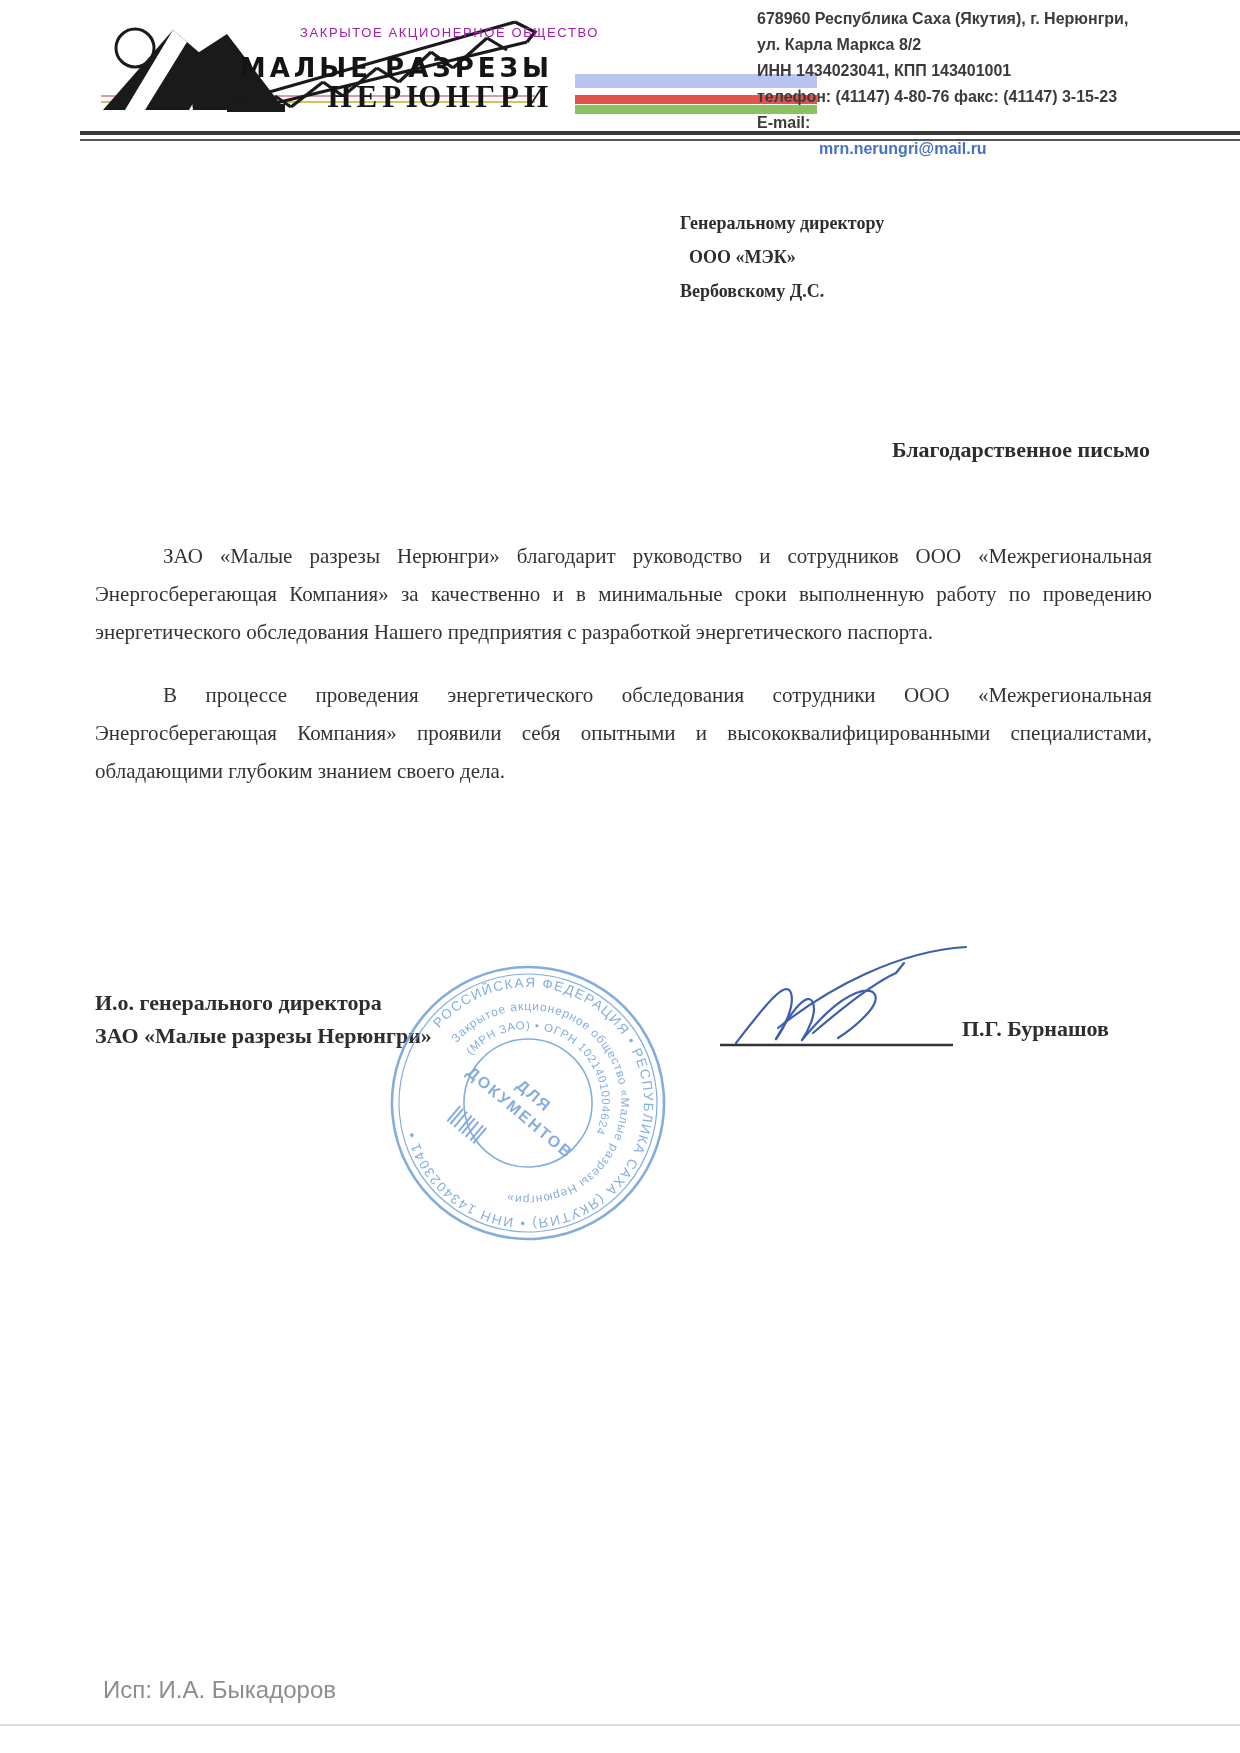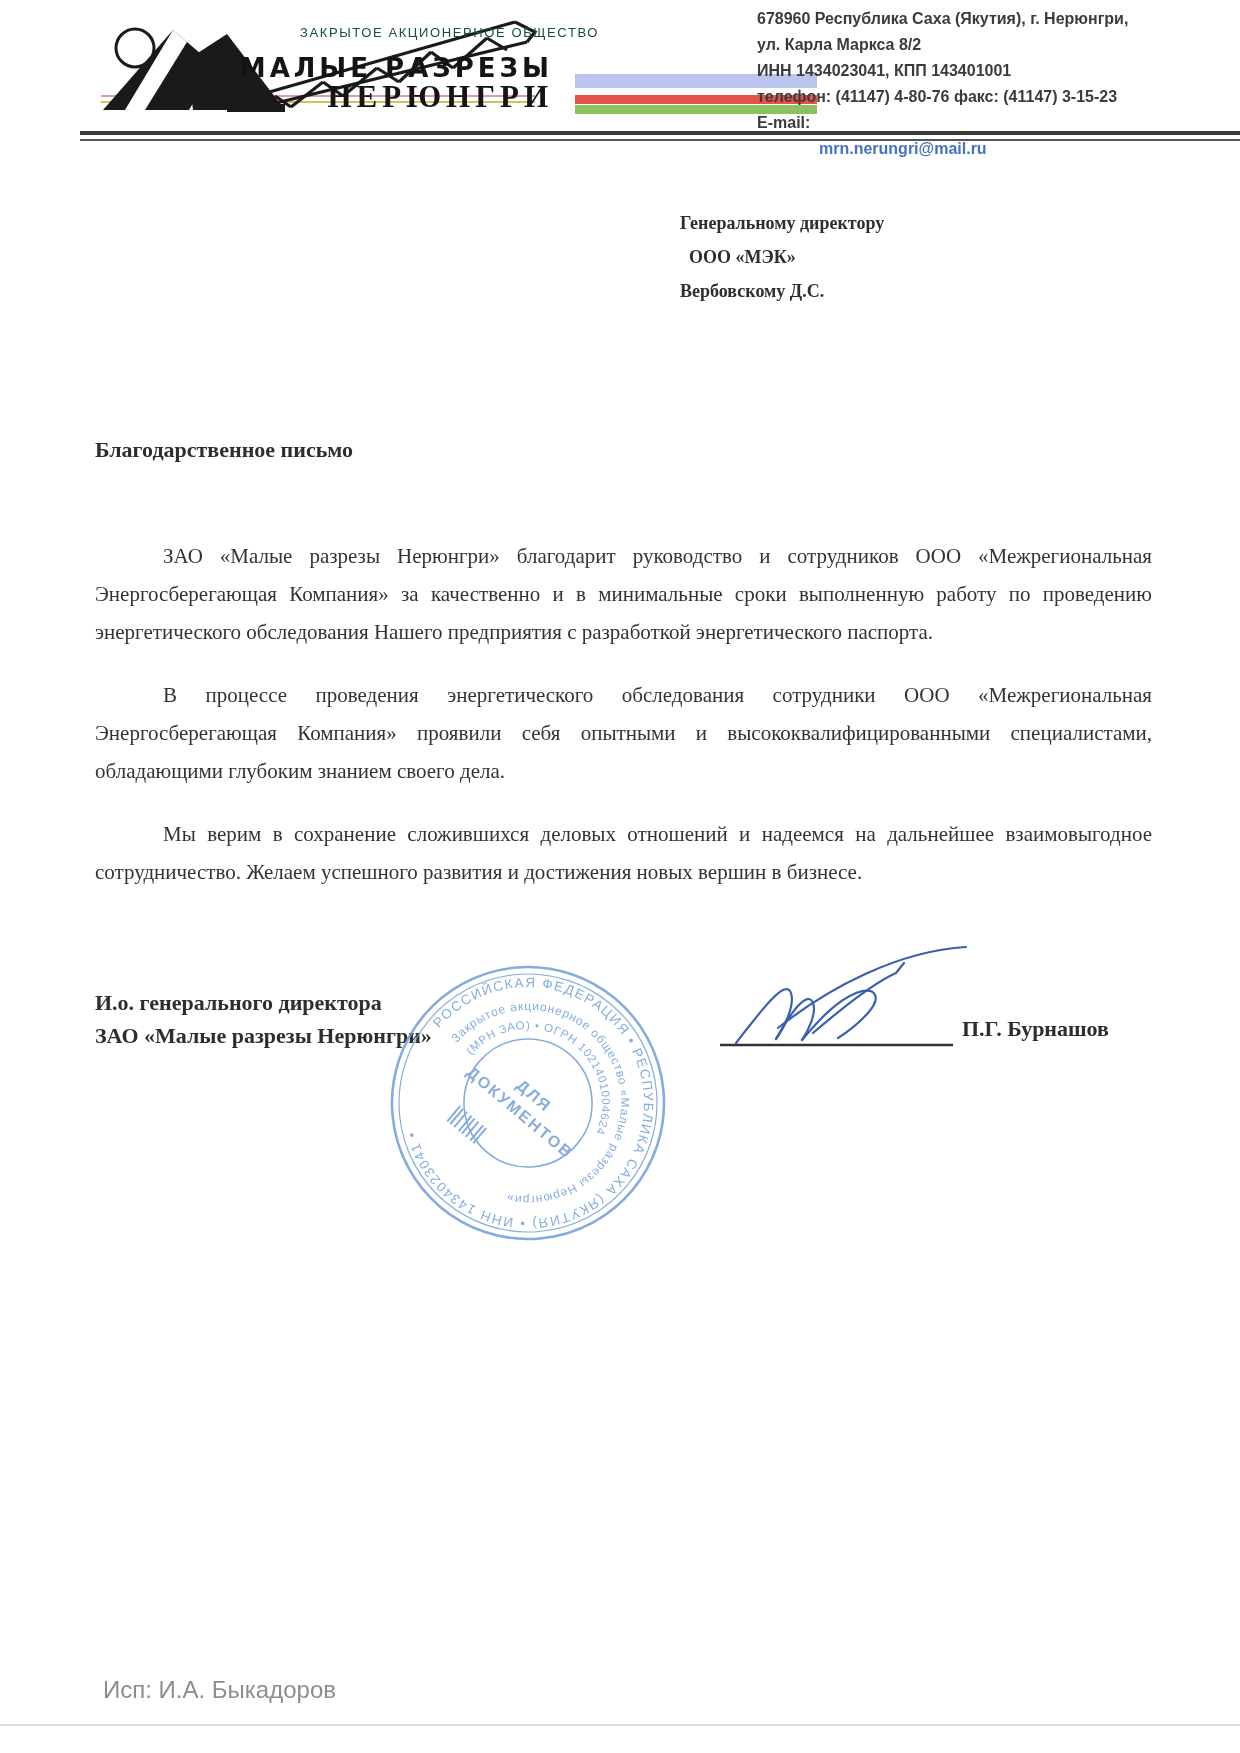--- a/index.html
+++ b/index.html
@@ -10,21 +10,21 @@
     background:#ffffff;
     font-family:"Liberation Serif", serif;
     color:#3a3a3a;
     overflow:hidden;
   }
   
   .logo-svg{position:absolute;left:95px;top:8px;width:445px;height:112px;}
   .company-type{
     position:absolute;left:300px;top:25px;
     font-family:"Liberation Sans", sans-serif;
-    font-size:13px;letter-spacing:1.6px;color:#14532d;
+    font-size:13px;letter-spacing:1.6px;color:#a21caf;
     white-space:nowrap;
   }
   .logo-line1{
     position:absolute;right:687px;top:53px;
     font-family:"DejaVu Sans", sans-serif;
     font-weight:bold;font-size:26px;letter-spacing:4px;
     color:#141414;white-space:nowrap;
   }
   .logo-line2{
     position:absolute;right:687px;top:79px;
@@ -51,21 +51,21 @@
   .rule2{position:absolute;left:80px;top:139px;width:1160px;height:2px;background:#555555;}
   
   .recipient{
     position:absolute;left:680px;top:206px;
     font-weight:bold;font-size:18px;line-height:34px;color:#2e2e2e;
   }
   .recipient .r2{padding-left:9px;}
   
   .letter-title{
     position:absolute;left:95px;top:437px;width:1055px;
-    text-align:left;font-weight:bold;font-size:22px;color:#2e2e2e;
+    text-align:right;font-weight:bold;font-size:22px;color:#2e2e2e;
   }
   .letter-body{
     position:absolute;left:95px;top:521px;width:1057px;
     font-size:21px;line-height:38px;text-align:justify;color:#333333;
   }
   .letter-body p{margin:16px 0 25px 0;text-indent:68px;}
   
   .sig-position{
     position:absolute;left:95px;top:986px;
     font-weight:bold;font-size:22px;line-height:33px;color:#2e2e2e;
@@ -144,21 +144,20 @@
     <div>Генеральному директору</div>
     <div class="r2">ООО «МЭК»</div>
     <div>Вербовскому Д.С.</div>
   </div>
 
   <div class="letter-title">Благодарственное письмо</div>
 
   <div class="letter-body">
     <p>ЗАО «Малые разрезы Нерюнгри» благодарит руководство и сотрудников ООО «Межрегиональная Энергосберегающая Компания» за качественно и в минимальные сроки выполненную работу по проведению энергетического обследования Нашего предприятия с разработкой энергетического паспорта.</p>
     <p>В процессе проведения энергетического обследования сотрудники ООО «Межрегиональная Энергосберегающая Компания» проявили себя опытными и высококвалифицированными специалистами, обладающими глубоким знанием своего дела.</p>
-    <p>Мы верим в сохранение сложившихся деловых отношений и надеемся на дальнейшее взаимовыгодное сотрудничество. Желаем успешного развития и достижения новых вершин в бизнесе.</p>
   </div>
 
   <div class="sig-position">
     <div>И.о. генерального директора</div>
     <div>ЗАО «Малые разрезы Нерюнгри»</div>
   </div>
 
   <svg class="sig-svg" viewBox="0 0 252 115">
     <g stroke="#3d5fae" stroke-width="2.2" fill="none" stroke-linecap="round">
       <path d="M 18,110 C 45,75 68,45 73,60 C 77,73 66,95 58,106"></path>

